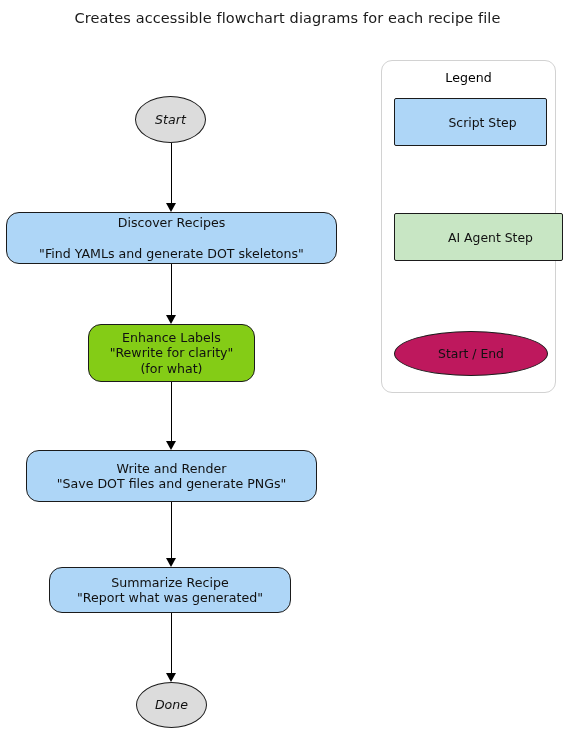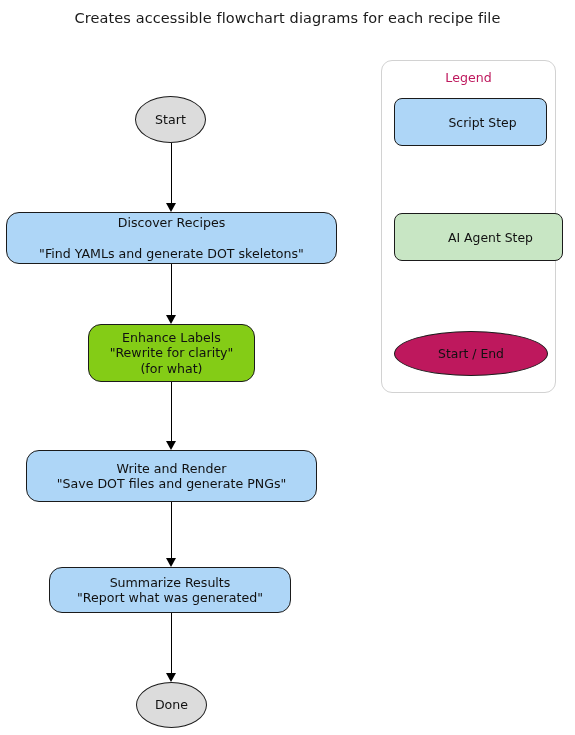--- a/index.html
+++ b/index.html
@@ -59,20 +59,21 @@
   .node.box {
     border-radius: 13px;
   }
   .node.script { background: #aed6f7; }
   .node.agent  { background: #84cc16; text-align: right; }
 
   .node.terminal {
     border-radius: 50%;
     background: #dcdcdc;
     border-width: 1.5px;
+    font-style: italic;
   }
 
   
   .edge {
     position: absolute;
     z-index: 1;
   }
   .edge .stem {
     position: absolute;
     left: 0;
@@ -99,34 +100,34 @@
     background: #ffffff;
     z-index: 2;
   }
   .legend-title {
     position: absolute;
     left: 0;
     top: 9px;
     width: 100%;
     text-align: center;
     font-size: 12.6px;
-    color: #be185d;
+    color: #000000;
   }
   .legend-item {
     position: absolute;
     box-sizing: border-box;
     display: flex;
     align-items: center;
     justify-content: center;
     text-align: center;
     border: 1.6px solid #1b1b1b;
     font-size: 12.4px;
     color: #111111;
   }
-  .legend-item.box { border-radius: 8px; padding-left: 24px; }
+  .legend-item.box { border-radius: 2px; padding-left: 24px; }
   .legend-item.script { background: #aed6f7; }
   .legend-item.agent { background: #c8e6c4; }
   .legend-item.terminal {
     border-radius: 50%;
     background: #be185d;
     border-width: 1.5px;
   }
 </style>
 </head>
 <body>
@@ -170,21 +171,21 @@
       <div class="node box agent" style="left: 88px; top: 324px; width: 167px; height: 58px;">
         <span class="ln">Enhance Labels</span>
         <span class="ln">"Rewrite for clarity"</span>
         <span class="ln">(for what)</span>
       </div>
       <div class="node box script" style="left: 26px; top: 450px; width: 291px; height: 52px;">
         <span class="ln">Write and Render</span>
         <span class="ln">"Save DOT files and generate PNGs"</span>
       </div>
       <div class="node box script" style="left: 49px; top: 567px; width: 242px; height: 46px;">
-        <span class="ln">Summarize Results</span>
+        <span class="ln">Summarize Recipe</span>
         <span class="ln">"Report what was generated"</span>
       </div>
       <div class="node terminal" style="left: 136px; top: 682px; width: 71px; height: 46px;">
         <span class="ln">Done</span>
       </div>
     </div>
 
   <div class="legend-panel" id="legend-panel" style="left: 381px; top: 60px; width: 175px; height: 333px;">
     <div class="legend-title">Legend</div>
   </div>

